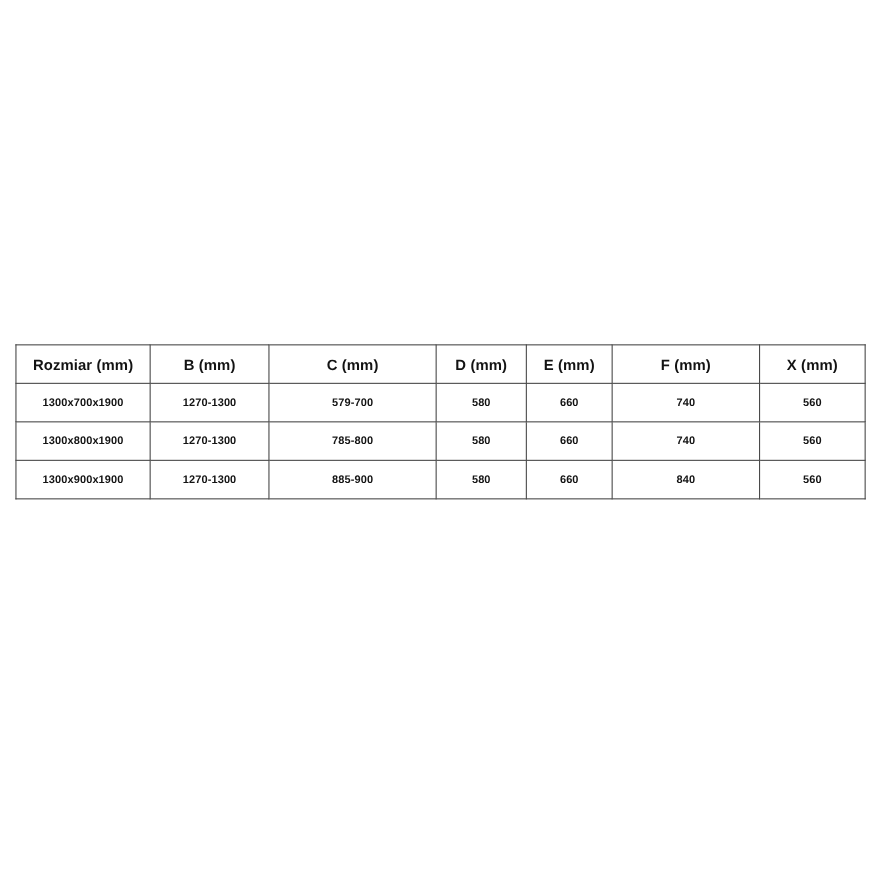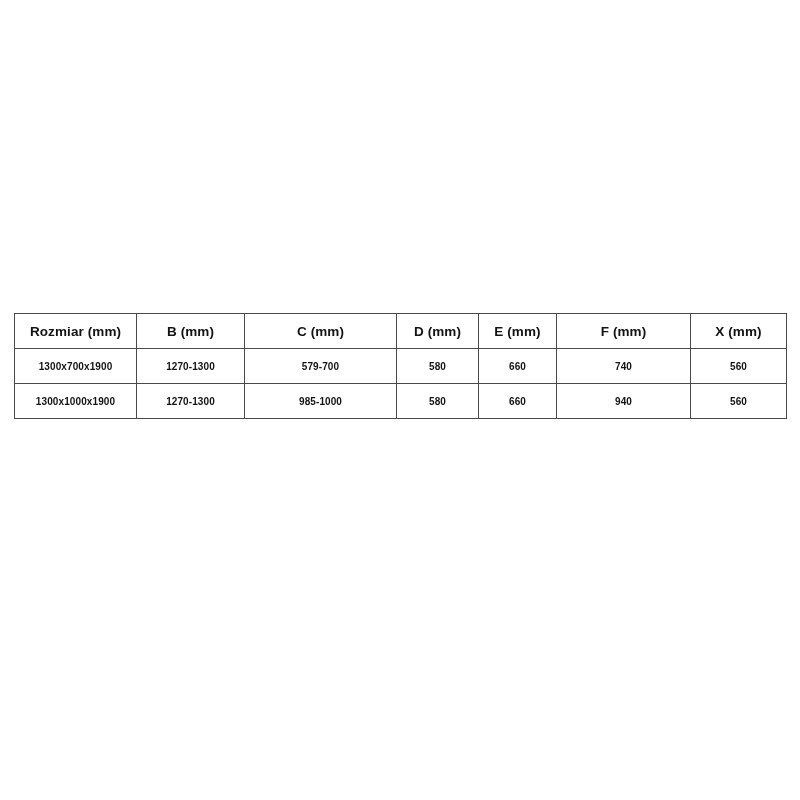--- a/index.html
+++ b/index.html
@@ -86,24 +86,33 @@
         <tr>
           <td>1300x700x1900</td>
           <td>1270-1300</td>
           <td>579-700</td>
           <td>580</td>
           <td>660</td>
           <td>740</td>
           <td>560</td>
         </tr>
         <tr>
-          <td>1300x1000x1900</td>
+          <td>1300x800x1900</td>
           <td>1270-1300</td>
-          <td>985-1000</td>
+          <td>785-800</td>
           <td>580</td>
           <td>660</td>
-          <td>940</td>
+          <td>740</td>
+          <td>560</td>
+        </tr>
+        <tr>
+          <td>1300x900x1900</td>
+          <td>1270-1300</td>
+          <td>885-900</td>
+          <td>580</td>
+          <td>660</td>
+          <td>840</td>
           <td>560</td>
         </tr>
       </tbody>
     </table>
   </div>
 </div>
 
 </body></html>

